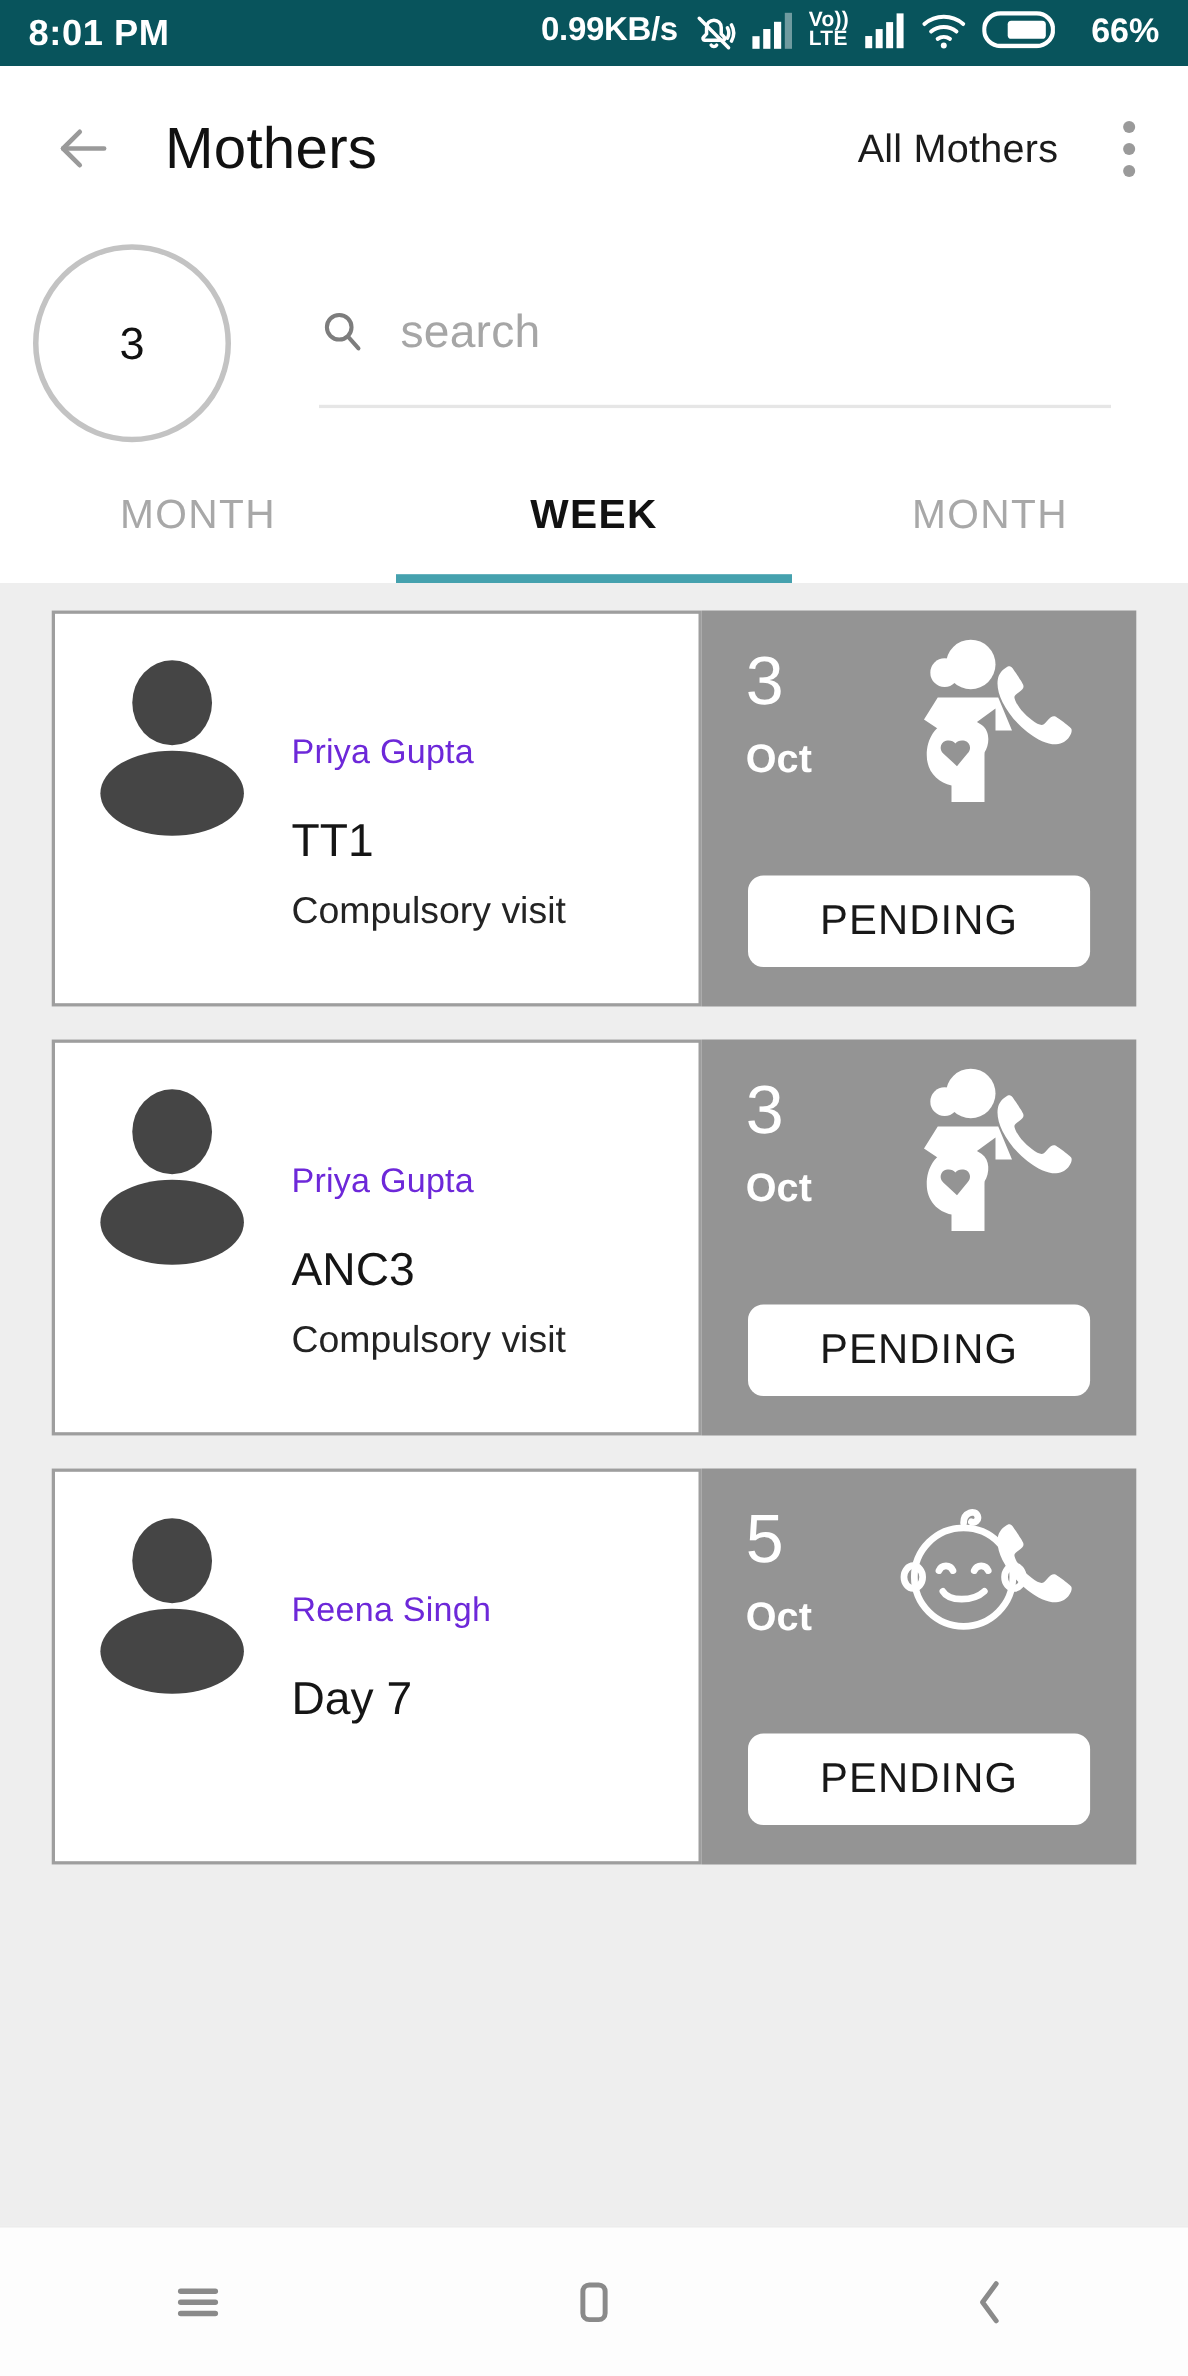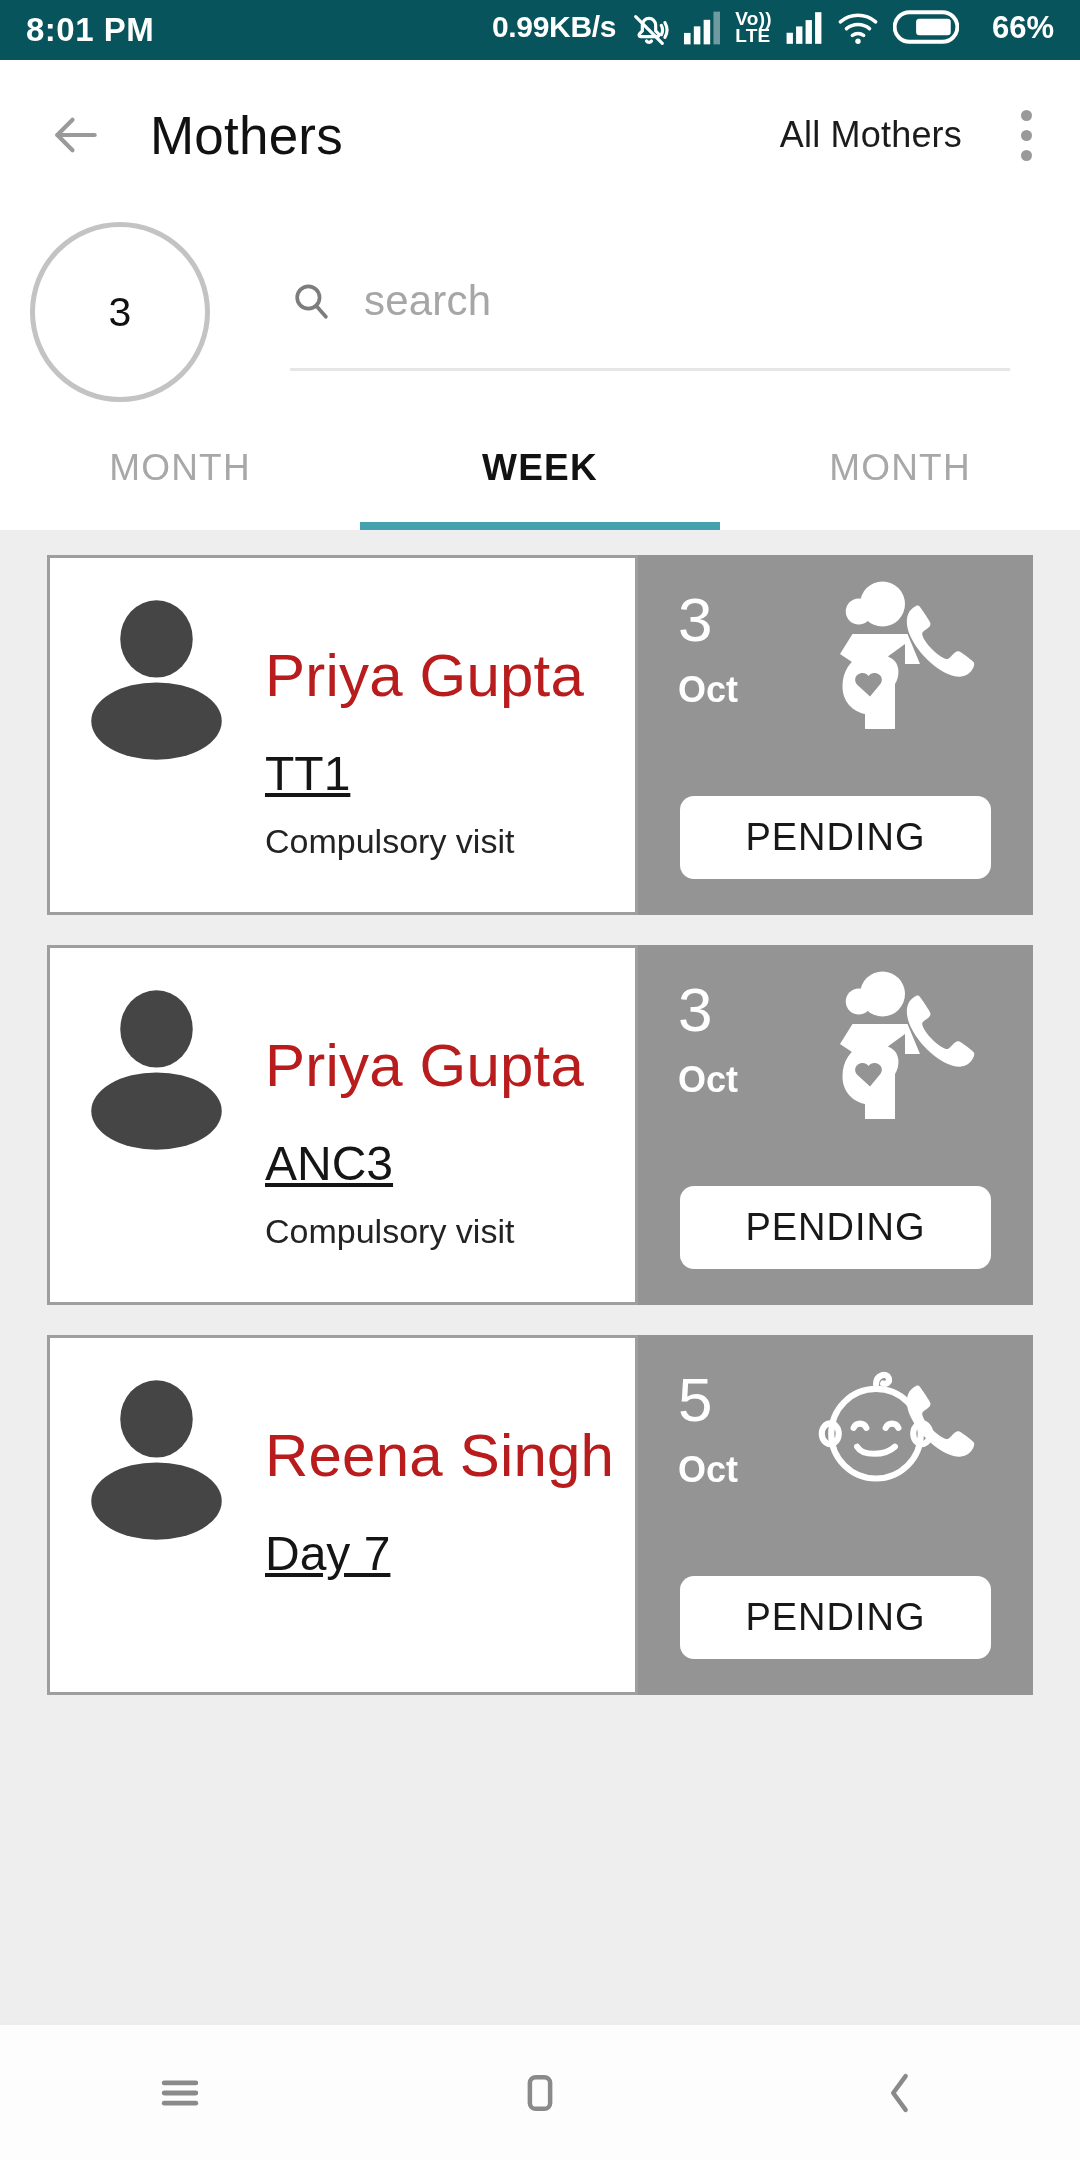--- a/index.html
+++ b/index.html
@@ -181,31 +181,31 @@
     background: #ffffff;
     border: 3px solid #9e9e9e;
     box-sizing: border-box;
     display: flex;
     align-items: flex-start;
     padding: 34px 0 0 34px;
   }
   .avatar { width: 145px; height: 160px; flex: 0 0 auto; margin-top: 8px; }
   .card-text { margin-left: 36px; padding-top: 54px; }
   .person-name {
-    font-size: 60px;
-    color: #b91c1c;
+    font-size: 31px;
+    color: #6d28d9;
     letter-spacing: .2px;
     line-height: 1;
+    margin-top: 22px;
   }
   .visit-code {
-    font-size: 48px;
+    font-size: 42px;
     color: #151515;
     margin-top: 44px;
     line-height: 1;
-    text-decoration: underline;
   }
   .visit-note {
     font-size: 34px;
     color: #232323;
     margin-top: 26px;
     line-height: 1;
   }
   .card-right {
     flex: 1 1 auto;
     background: #949494;

